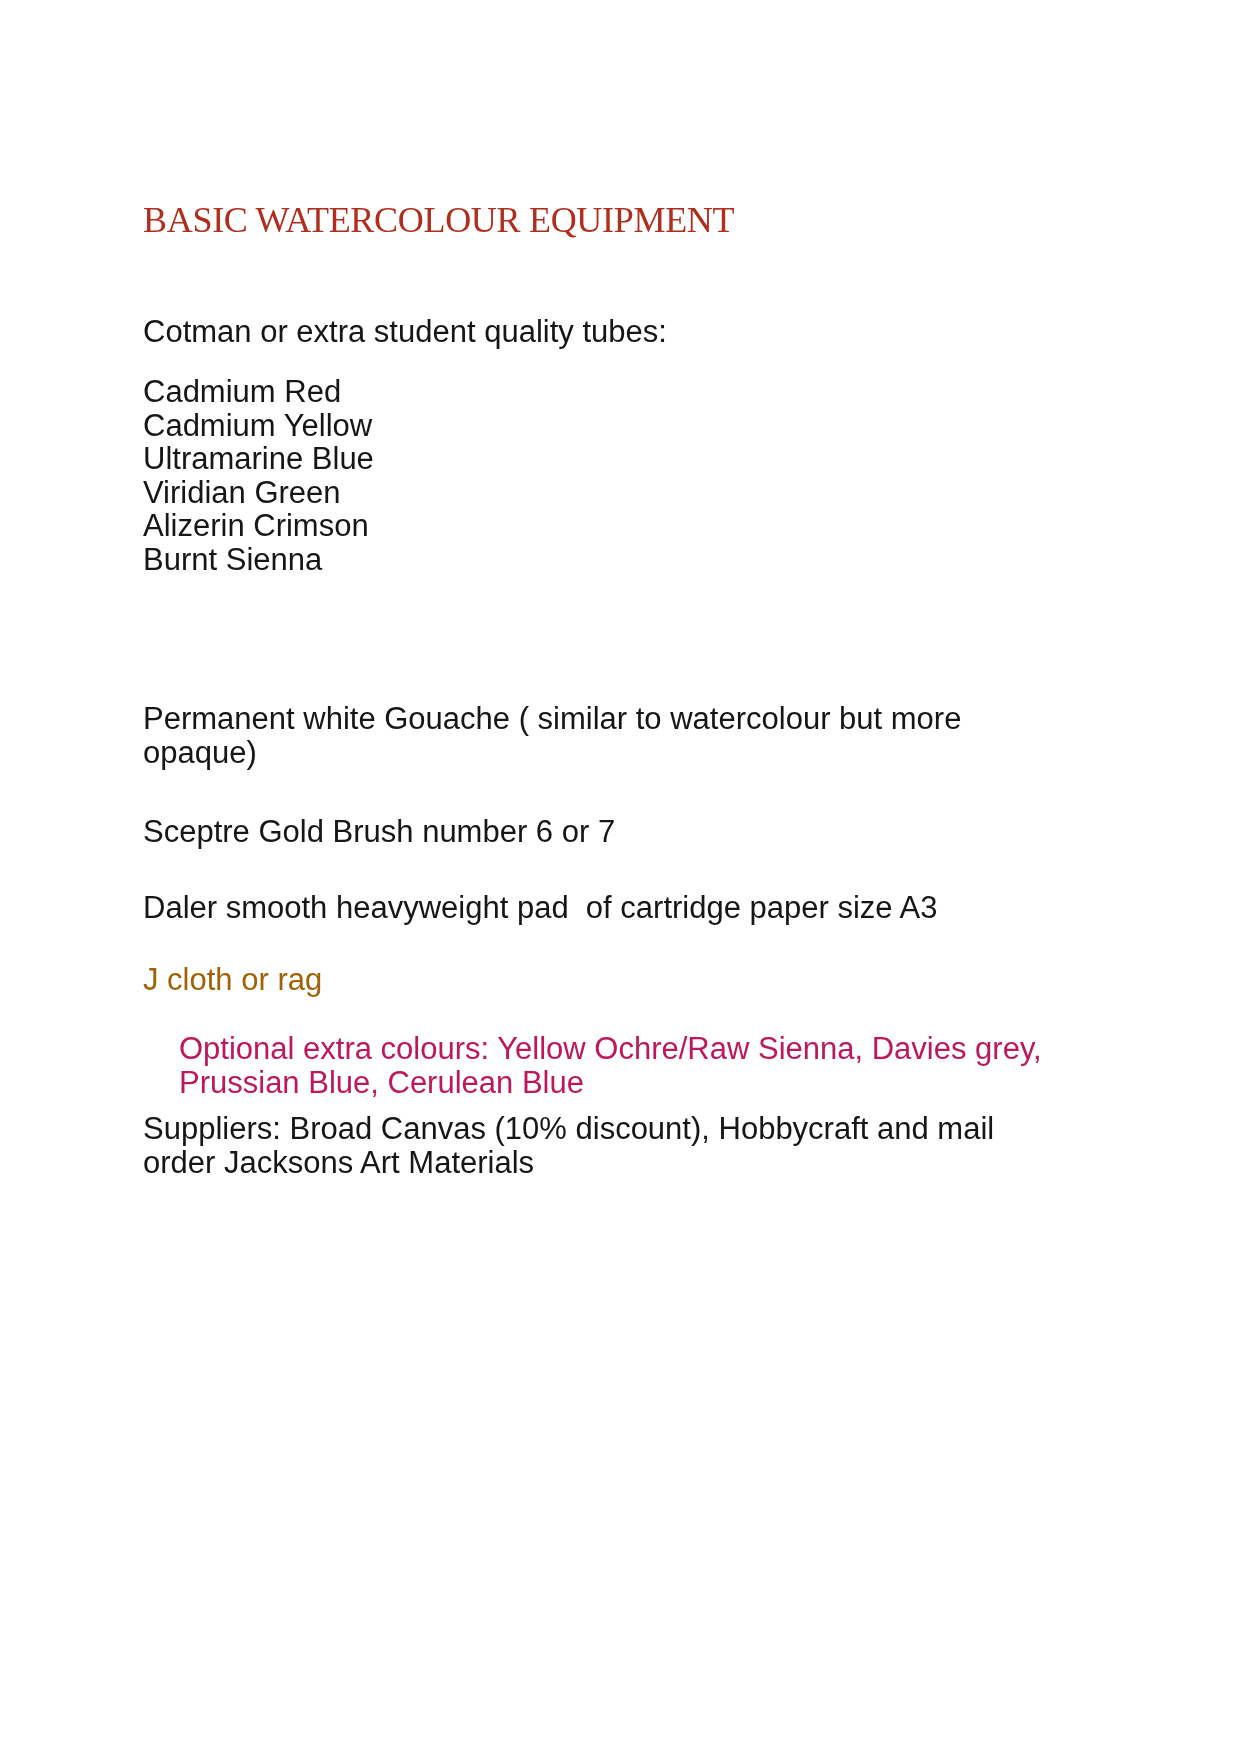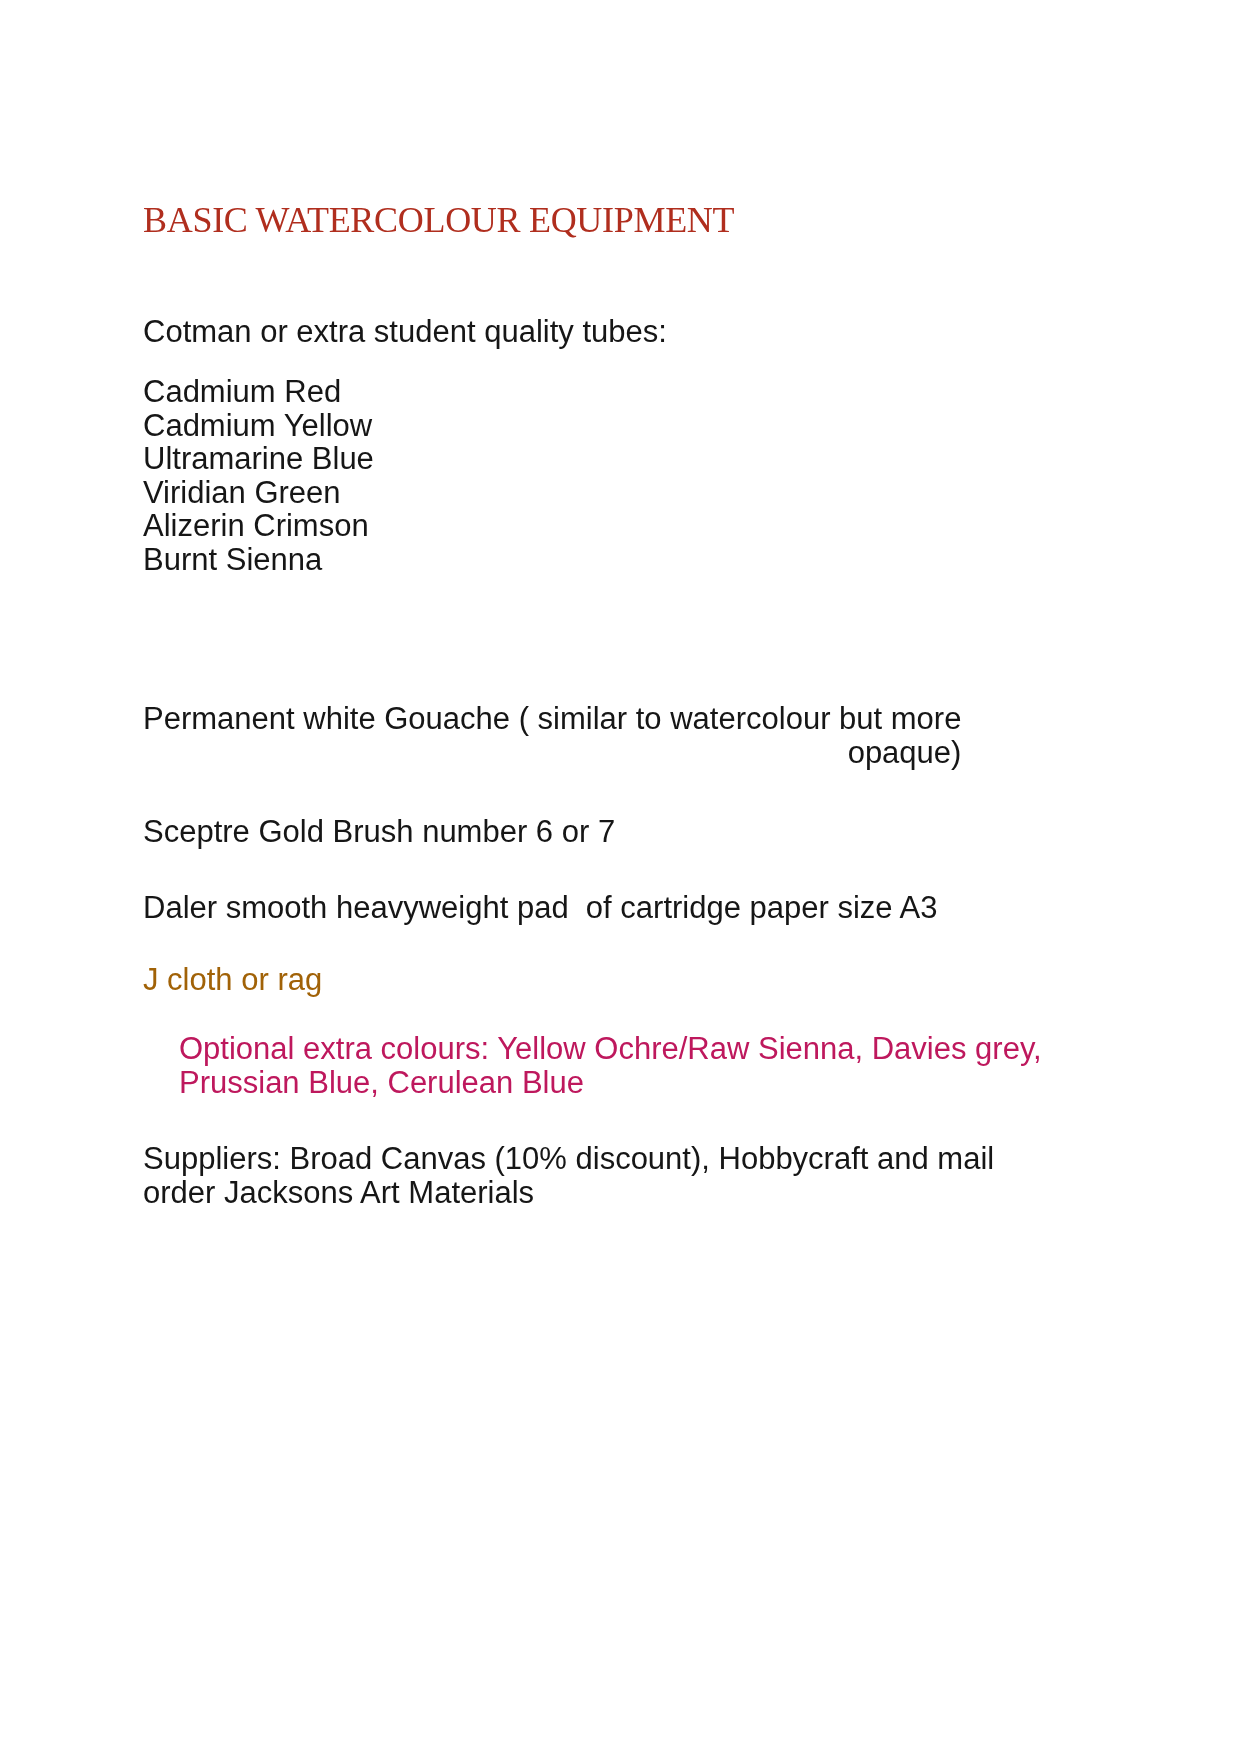--- a/index.html
+++ b/index.html
@@ -33,26 +33,26 @@
     font-size: 31px;
     line-height: 33.5px;
     color: #161616;
   }
   .line {
     white-space: pre-wrap;
   }
   
   .p-intro            { top: 315px; }
   .p-paint-colours    { top: 375px; }
-  .p-gouache          { top: 702px; text-align: right; }
+  .p-gouache          { top: 702px; }
   .p-brush            { top: 815px; text-align: center; }
   .p-paper            { top: 891px; }
   .p-cloth            { top: 963px; }
   .p-optional-colours { top: 1032px; }
-  .p-suppliers        { top: 1142px; }
+  .p-suppliers        { top: 1112px; }
 </style>
 </head>
 <body>
 
 <div class="page" style="background: rgb(255, 255, 255);">
 
   <h1 class="doc-title" style="color: rgb(176, 46, 30);">BASIC WATERCOLOUR EQUIPMENT</h1>
 
   <div class="para p-intro" style="color: rgb(22, 22, 22);">
     <div class="line">Cotman or extra student quality tubes:</div>

